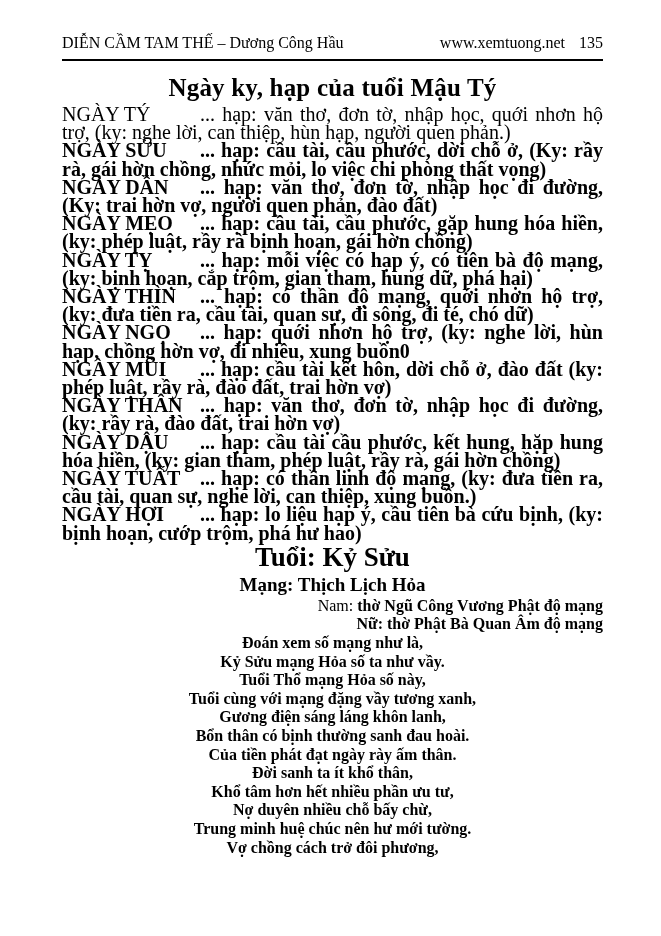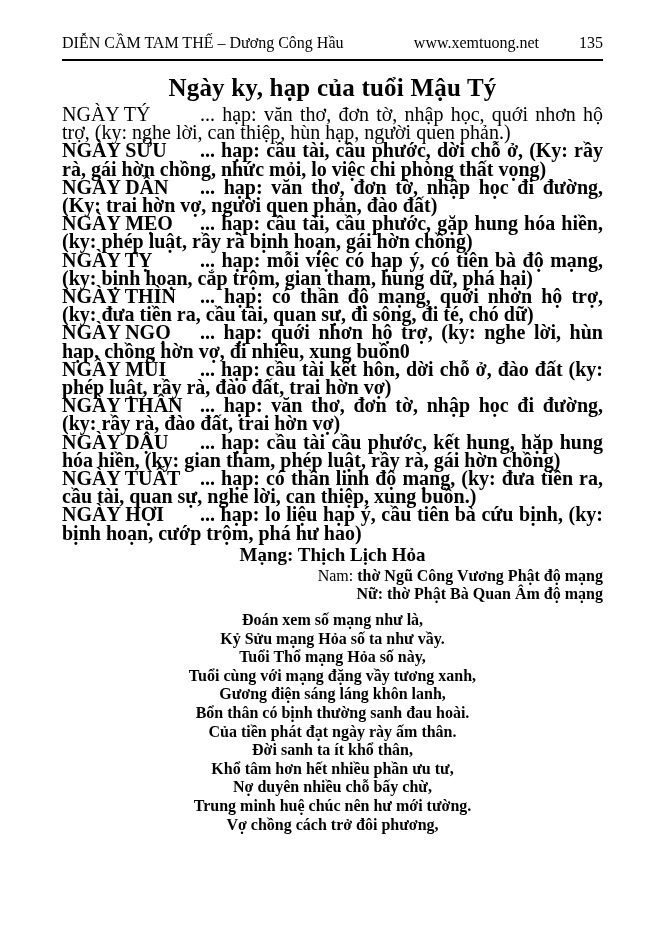--- a/index.html
+++ b/index.html
@@ -8,21 +8,21 @@
     font-family:"Liberation Serif", serif;
     box-sizing:border-box;
     padding:34px 58px 0 62px;
     margin:0 auto;
     overflow:hidden;
   }
   .hdr{
     display:flex;justify-content:space-between;align-items:flex-end;
     font-size:16px;line-height:18px;white-space:nowrap;
   }
-  .hdr .right{display:flex;gap:40px;}
+  .hdr .right{display:flex;gap:14px;}
   .rule{border-bottom:2px solid #000;margin-top:7px;}
   h1.sec-title{
     font-size:25px;line-height:28px;text-align:center;
     margin:13px 0 3px 0;font-weight:bold;letter-spacing:0.2px;
   }
   .entries{margin:0;}
   .entry{
     margin:0;font-size:20px;line-height:18.2px;font-weight:bold;
     text-align:justify;
   }
@@ -38,21 +38,21 @@
   }
   h3.menh-title{
     font-size:19px;line-height:21px;text-align:center;
     margin:2px 0 2px 0;font-weight:bold;
   }
   .worship{
     margin:0;text-align:right;font-size:16px;line-height:18.6px;
     font-weight:normal;
   }
   .worship .strong{font-weight:bold;}
-  .poem{margin:7px 0 0 0;}
+  .poem{margin:0 0 0 0;}
   .poem p{
     margin:0;text-align:center;font-size:16px;line-height:18.6px;
     font-weight:bold;
   }
 </style>
 </head>
 <body>
 
 <div class="page">
 
@@ -76,20 +76,21 @@
     <p class="entry"><span class="day">NGÀY THÌN</span><span>...  hạp: có thần độ mạng, quới nhơn hộ trợ, (ky: đưa tiền ra, cầu tài, quan sự, đi sông, đi té, chó dữ)</span></p>
     <p class="entry"><span class="day">NGÀY NGỌ</span><span>...  hạp: quới nhơn hộ trợ, (ky: nghe lời, hùn hạp, chồng hờn vợ, đi nhiều, xung buồn0</span></p>
     <p class="entry"><span class="day">NGÀY MÙI</span><span>...  hạp: cầu tài kết hôn, dời chỗ ở, đào đất (ky: phép luật, rầy rà, đào đất, trai hờn vợ)</span></p>
     <p class="entry"><span class="day">NGÀY THÂN</span><span>...  hạp: văn thơ, đơn tờ, nhập học đi đường, (ky: rầy rà, đào đất, trai hờn vợ)</span></p>
     <p class="entry"><span class="day">NGÀY DẬU</span><span>...  hạp: cầu tài cầu phước, kết hung, hặp hung hóa hiền, (ky: gian tham, phép luật, rầy rà, gái hờn chồng)</span></p>
     <p class="entry"><span class="day">NGÀY TUẤT</span><span>...  hạp: có thần linh độ mạng, (ky: đưa tiền ra, cầu tài, quan sự, nghe lời, can thiệp, xung buồn.)</span></p>
     <p class="entry"><span class="day">NGÀY HỢI</span><span>...  hạp: lo liệu hạp ý, cầu tiên bà cứu bịnh, (ky: bịnh hoạn, cướp trộm, phá hư hao)</span></p>
   </div>
 
 
+  <h2 class="age-title">Tuổi: Kỷ Sửu</h2>
   <h3 class="menh-title">Mạng: Thịch Lịch Hỏa</h3>
 
   <p class="worship">
     <span>Nam:</span>
     <span class="strong">thờ Ngũ Công Vương Phật độ mạng</span>
   </p>
   <p class="worship">
     <span class="strong">Nữ:</span>
     <span class="strong">thờ Phật Bà Quan Âm độ mạng</span>
   </p>

